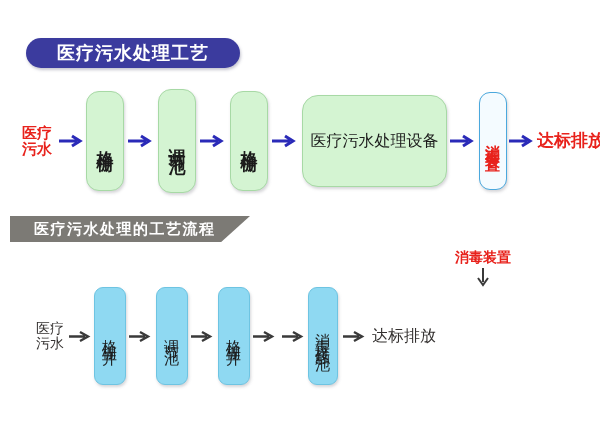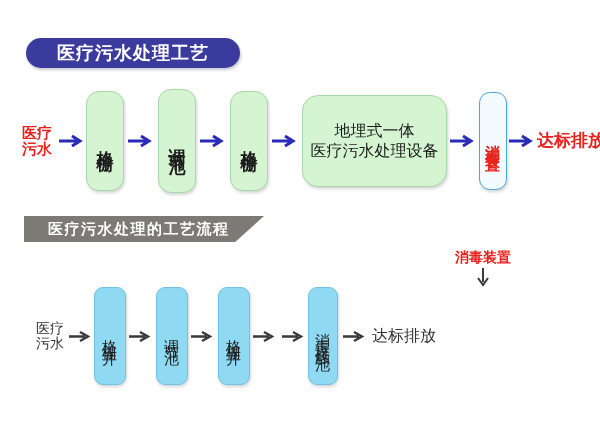--- a/index.html
+++ b/index.html
@@ -39,21 +39,21 @@
     font-size: 18px;
     font-weight: bold;
     letter-spacing: 1px;
     line-height: 1;
     white-space: nowrap;
   }
 
   
   .banner {
     position: absolute;
-    left: 24px;
+    left: 10px;
     top: 216px;
     width: 240px;
     height: 26px;
   }
   .banner-shape {
     position: absolute;
     inset: 0;
     background: #7c7a75;
     clip-path: polygon(0 0, 100% 0, 88% 100%, 0 100%);
   }
@@ -228,21 +228,20 @@
     </div>
 
     <div class="arrow" style="width:34px;">
       <svg width="26" height="14" viewBox="0 0 26 14">
           <path d="M0 7 L18 7 M13 2 L21 7 L13 12" fill="none" stroke="#2a2ab8" stroke-width="3"></path>
         </svg>
     </div>
 
     <div class="node node-green" style="width:145px;height:92px;border-radius:16px;">
       <div class="htext">
-        <div>地埋式一体</div>
         <div>医疗污水处理设备</div>
       </div>
     </div>
 
     <div class="arrow" style="width:32px;">
       <svg width="26" height="14" viewBox="0 0 26 14">
           <path d="M0 7 L18 7 M13 2 L21 7 L13 12" fill="none" stroke="#2a2ab8" stroke-width="3"></path>
         </svg>
     </div>
 

